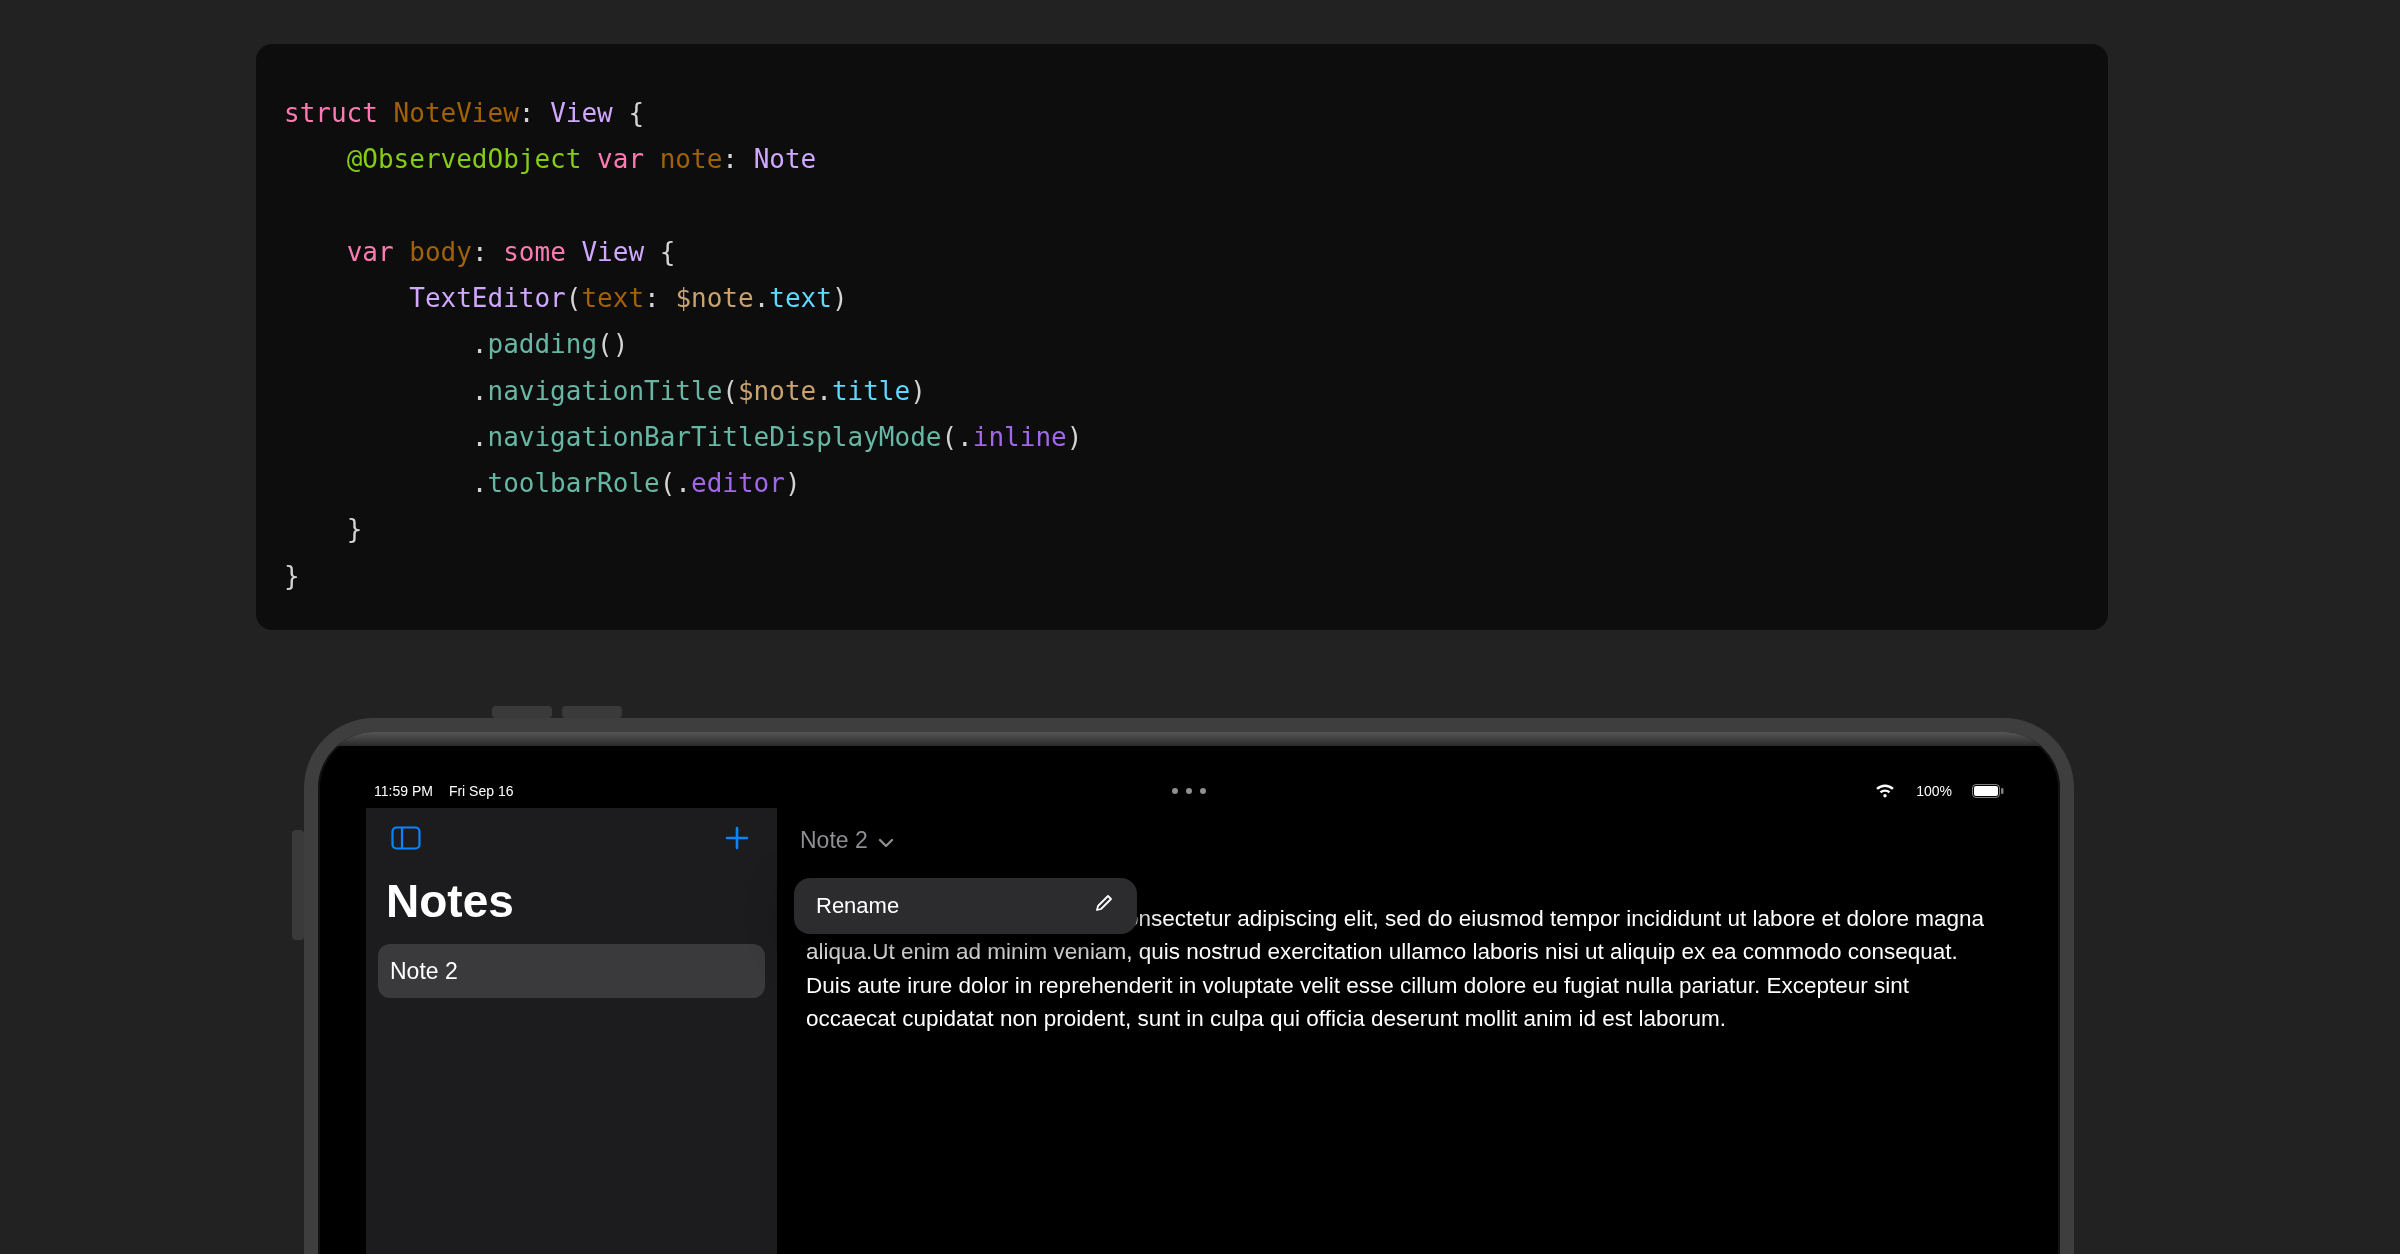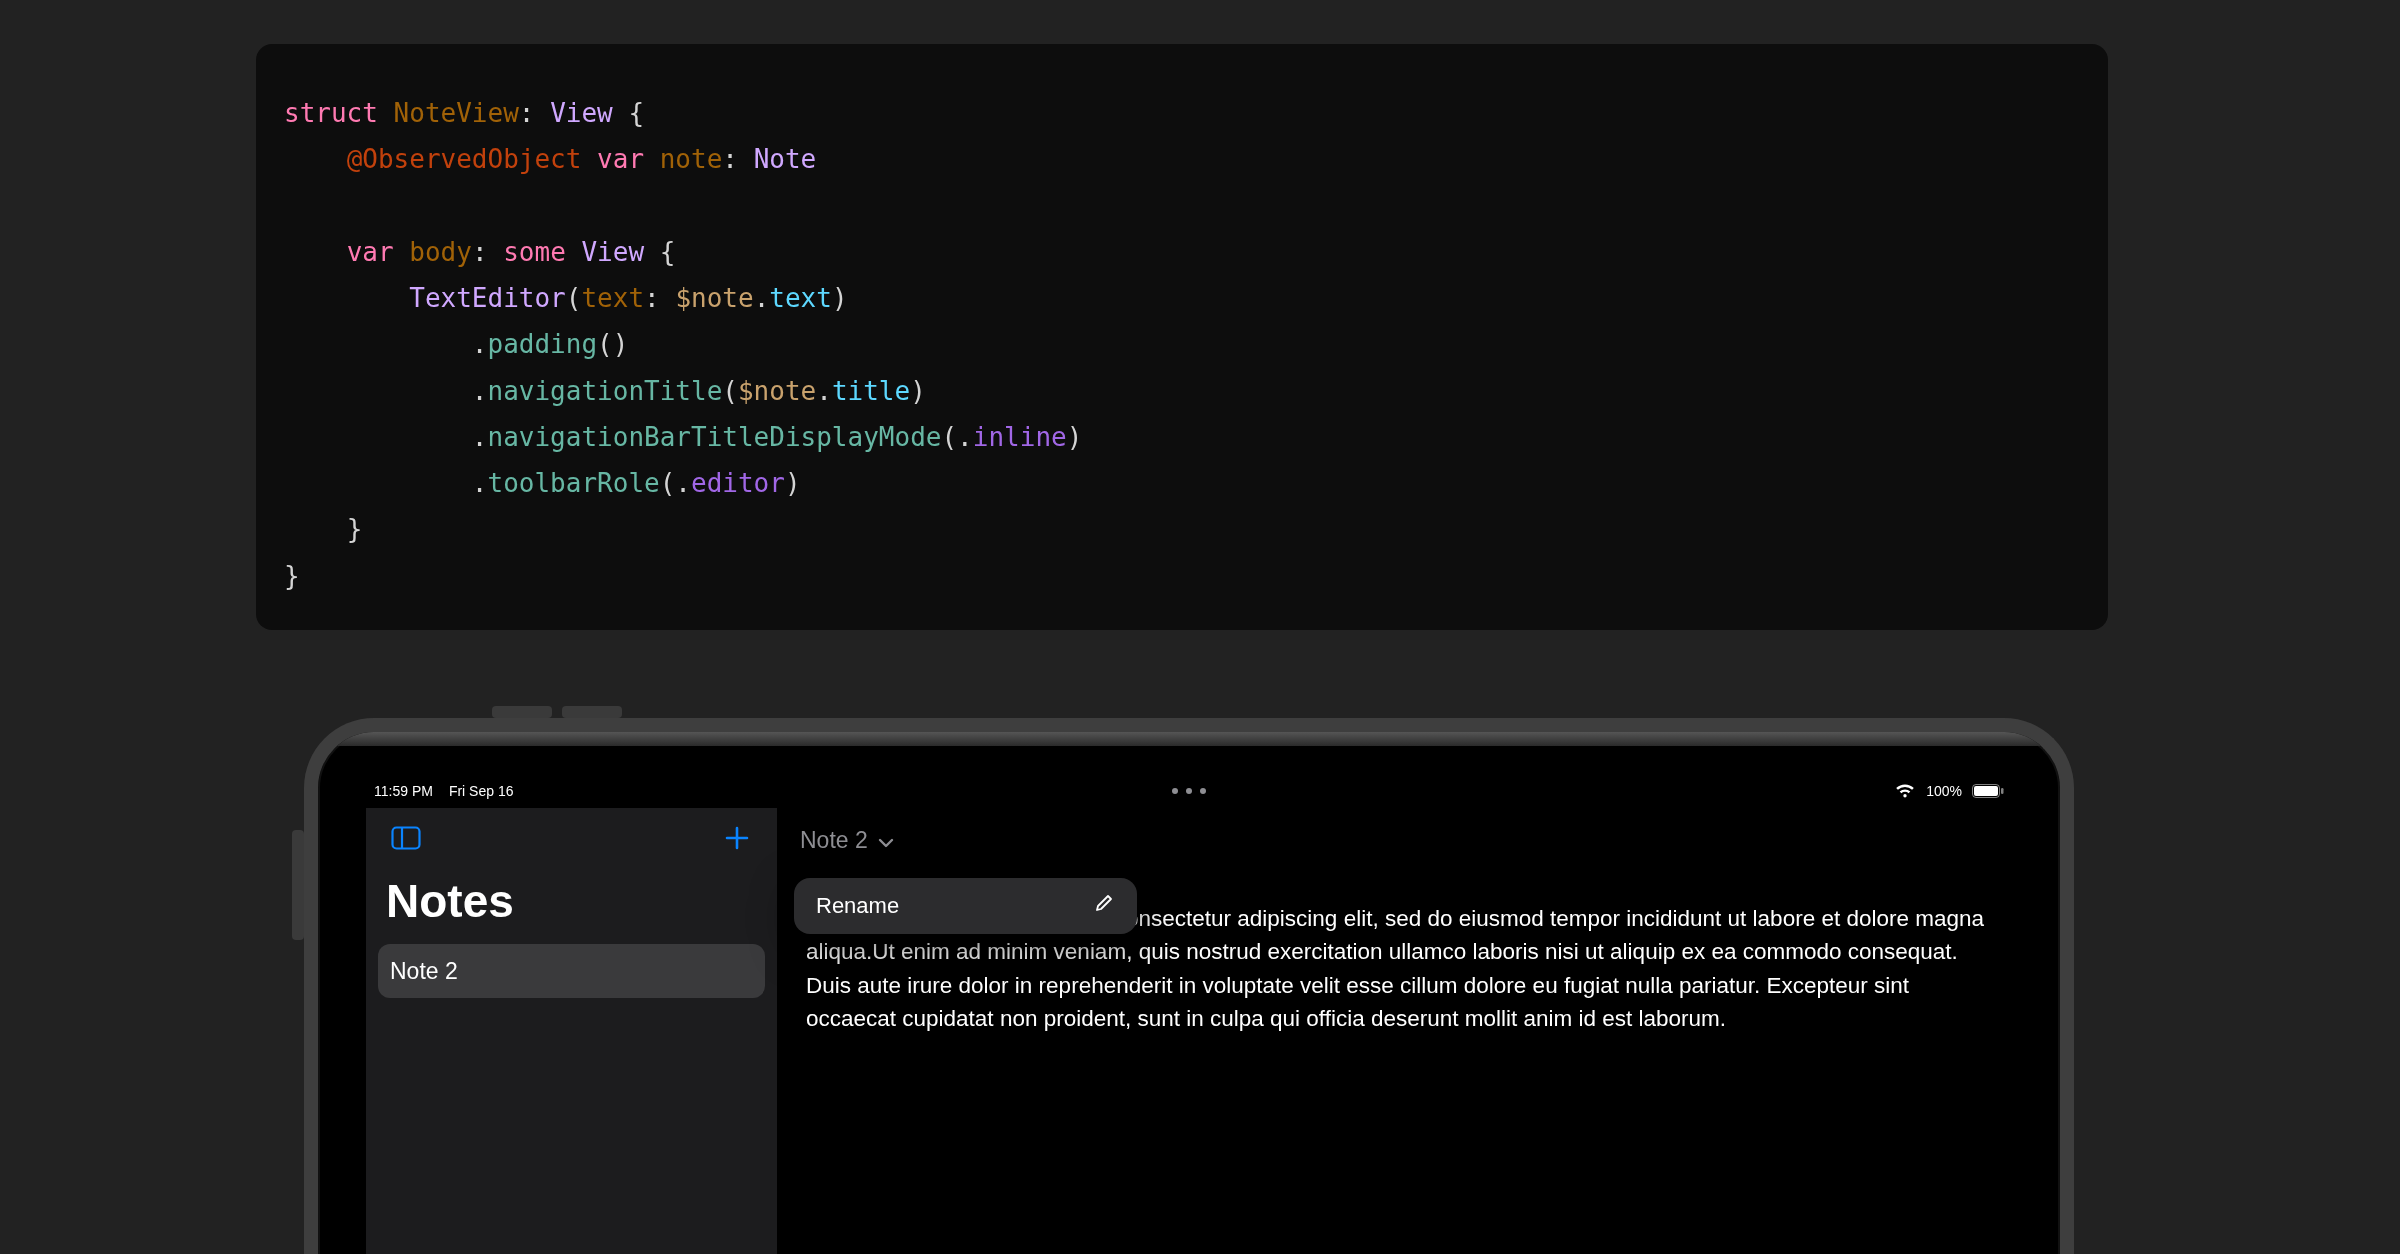--- a/index.html
+++ b/index.html
@@ -23,21 +23,21 @@
     border-radius: 16px;
     padding: 46px 28px;
     font-family: "SF Mono", ui-monospace, Menlo, Consolas, monospace;
     font-size: 26px;
     line-height: 1.78;
     color: #d4d4d4;
     white-space: pre;
   }
   .tok-kw   { color: #ff7ab2; }
   .tok-type { color: #d0a8ff; }
-  .tok-attr { color: #c2410c; }
+  .tok-attr { color: #84cc16; }
   .tok-dec  { color: #c9a26d; }
   .tok-var  { color: #5dd8ff; }
   .tok-func { color: #67b7a4; }
   .tok-enum { color: #a167e6; }
   .tok-pun  { color: #d4d4d4; }
   .tok-plain{ color: #a16207; }
 
   
   .device {
     position: absolute;
@@ -90,21 +90,21 @@
     color: #fff;
     position: relative;
     padding: 0 8px;
   }
   .status-left { display:flex; gap:16px; align-items:center; font-weight:500;}
   .status-center {
     position:absolute; left:50%; transform:translateX(-50%);
     display:flex; gap:8px; color:#8e8e93;
   }
   .status-center .dot{width:6px;height:6px;border-radius:50%;background:#8e8e93;}
-  .status-right { margin-left:auto; display:flex; align-items:center; gap:10px; font-weight:500;}
+  .status-right { margin-left:auto; display:flex; align-items:center; gap:20px; font-weight:500;}
   .wifi-icon svg, .battery-icon svg { display:block; }
 
   
   .split {
     flex: 1;
     display: flex;
     min-height: 0;
   }
   .sidebar {
     width: 412px;

